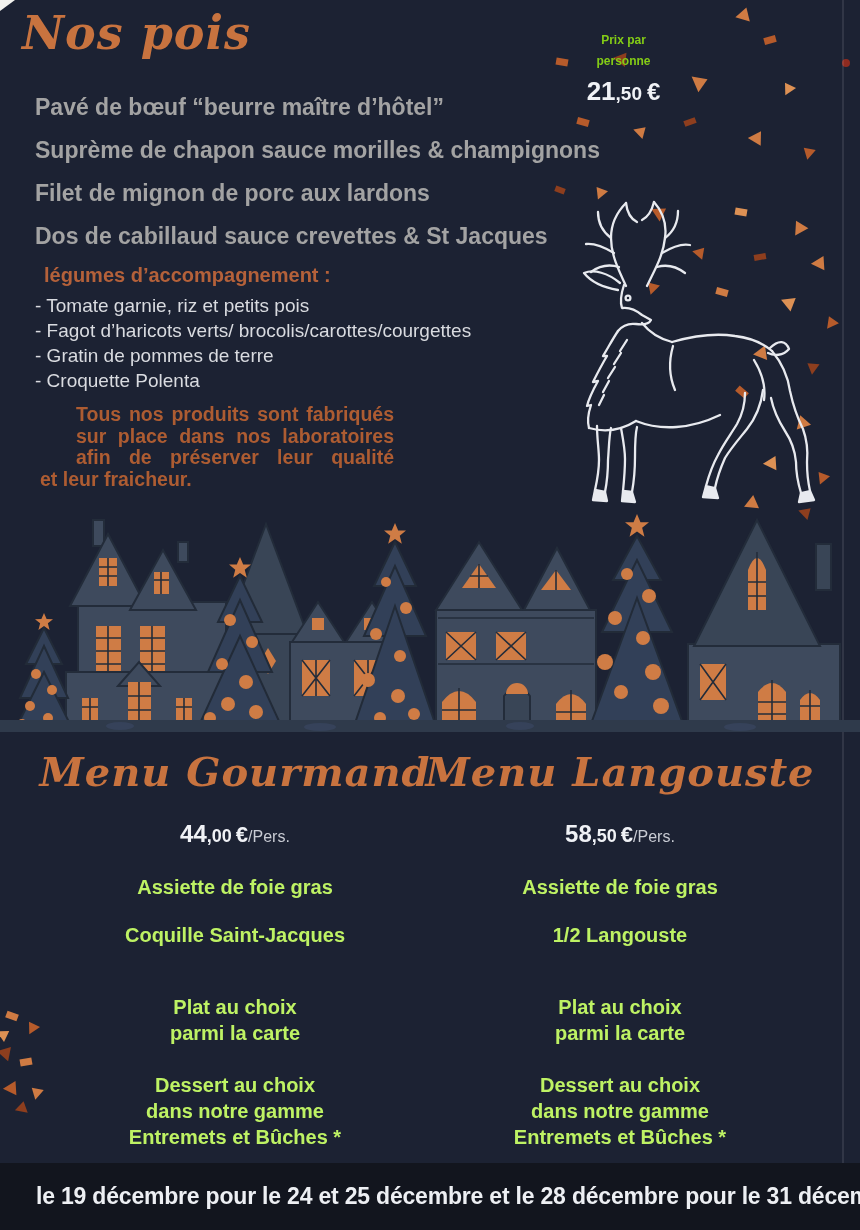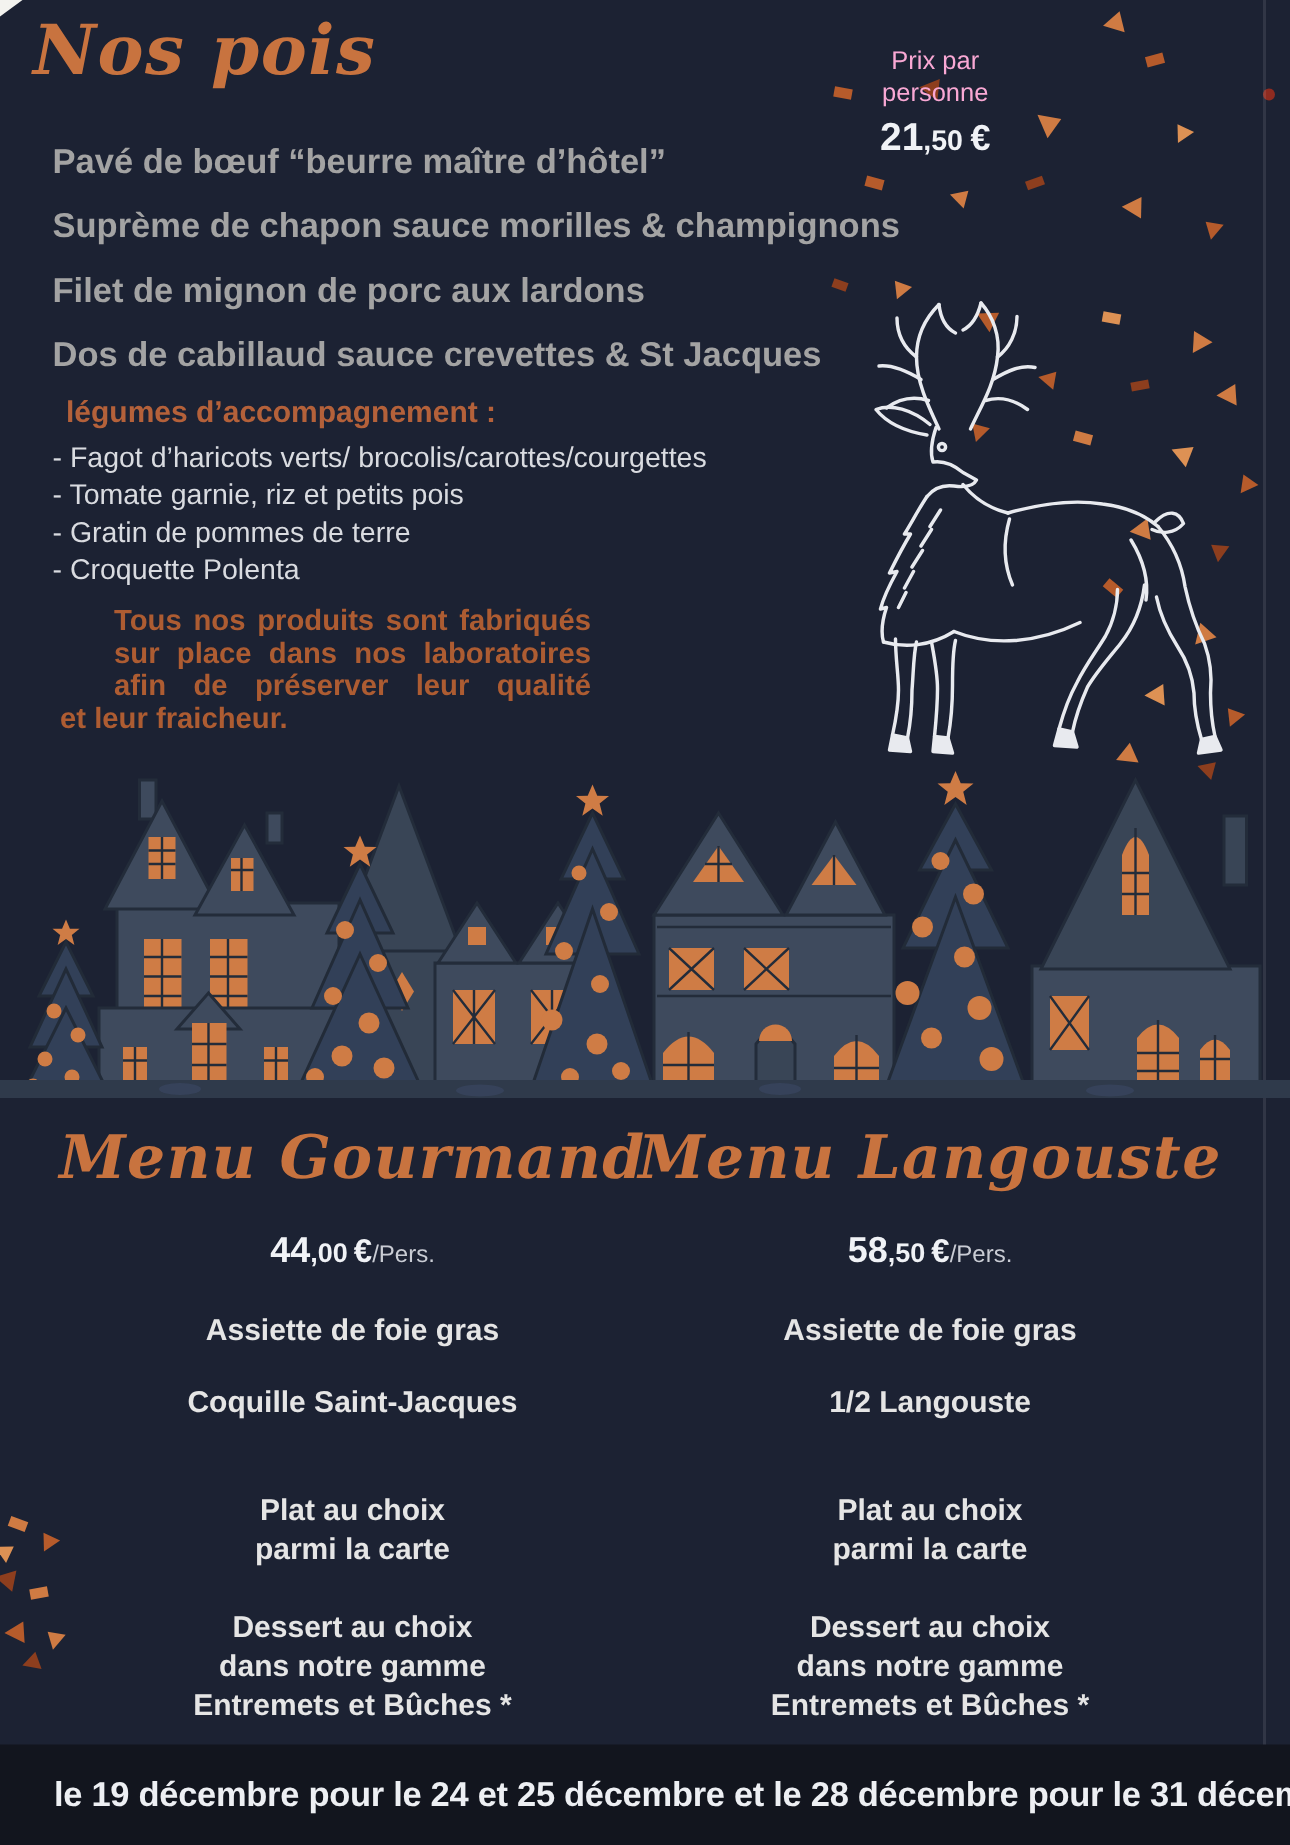--- a/index.html
+++ b/index.html
@@ -8,21 +8,21 @@
     background:#1c2233;
     font-family:"Liberation Sans",sans-serif;
   }
   
   .page-title{
     position:absolute;left:22px;top:6px;
     font-family:"DejaVu Serif",serif;font-style:italic;font-weight:bold;
     font-size:46px;color:#c8733f;letter-spacing:1px;
   }
   .price-box{position:absolute;left:566px;top:30px;width:115px;text-align:center;}
-  .price-label{font-size:17px;font-weight:normal;color:#f9a8d4;line-height:21px;}
+  .price-label{font-size:12px;font-weight:bold;color:#84cc16;line-height:21px;}
   .price-value{margin-top:4px;font-weight:bold;color:#f0f2f6;}
   .price-value .main{font-size:26px;}
   .price-value .dec{font-size:19px;}
   .price-value .cur{font-size:24px;margin-left:5px;}
   
   .dish-list{position:absolute;left:35px;top:86px;}
   .dish{font-size:23px;font-weight:bold;color:#a3a3a3;line-height:43px;white-space:nowrap;}
   
   .sides-title{position:absolute;left:44px;top:264px;font-size:20px;font-weight:bold;color:#b4613a;}
   .side-list{position:absolute;left:35px;top:293px;}
@@ -41,21 +41,21 @@
   .menu-title{
     position:absolute;top:0;width:100%;
     font-family:"DejaVu Serif",serif;font-style:italic;font-weight:bold;
     font-size:40px;color:#c8733f;letter-spacing:1px;
   }
   .menu-price{position:absolute;top:72px;width:100%;font-weight:bold;color:#f0f2f6;}
   .menu-price .main{font-size:24px;}
   .menu-price .dec{font-size:18px;}
   .menu-price .cur{font-size:22px;margin-left:4px;}
   .menu-price .per{font-size:16px;font-weight:normal;color:#c9ccd4;}
-  .mi{position:absolute;width:100%;font-size:20px;font-weight:bold;color:#e5e5e5;}
+  .mi{position:absolute;width:100%;font-size:20px;font-weight:bold;color:#bef264;}
   .mi.i1{top:128px;} .mi.i2{top:176px;}
   .mi.c1a{top:248px;} .mi.c1b{top:274px;}
   .mi.c2a{top:326px;} .mi.c2b{top:352px;} .mi.c2c{top:378px;}
   
   .footer{
     position:absolute;left:0;right:0;bottom:0;height:67px;background:#12151e;
     display:flex;align-items:center;padding-left:36px;box-sizing:border-box;
   }
   .footer-text{font-size:23px;font-weight:bold;color:#edeff3;letter-spacing:-0.2px;white-space:nowrap;}
   
@@ -202,22 +202,22 @@
 
   <div class="dish-list">
     <div class="dish">Pavé de bœuf “beurre maître d’hôtel”</div>
     <div class="dish">Suprème de chapon sauce morilles &amp; champignons</div>
     <div class="dish">Filet de mignon de porc aux lardons</div>
     <div class="dish">Dos de cabillaud sauce crevettes &amp; St Jacques</div>
   </div>
 
   <div class="sides-title">légumes d’accompagnement :</div>
   <div class="side-list">
+    <div class="side">- Tomate garnie, riz et petits pois</div>
     <div class="side">- Fagot d’haricots verts/ brocolis/carottes/courgettes</div>
-    <div class="side">- Tomate garnie, riz et petits pois</div>
     <div class="side">- Gratin de pommes de terre</div>
     <div class="side">- Croquette Polenta</div>
   </div>
 
   <div class="note">
     <div class="jl">Tous nos produits sont fabriqués</div>
     <div class="jl">sur place dans nos laboratoires</div>
     <div class="jl">afin de préserver leur qualité</div>
     <div>et leur fraicheur.</div>
   </div>

